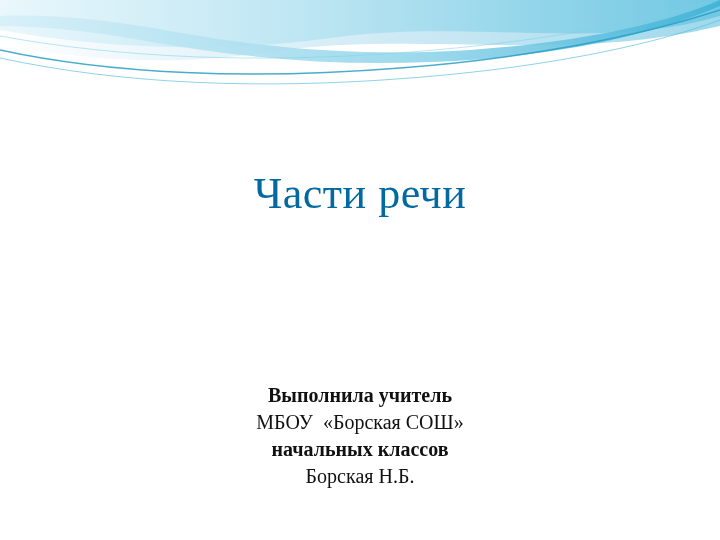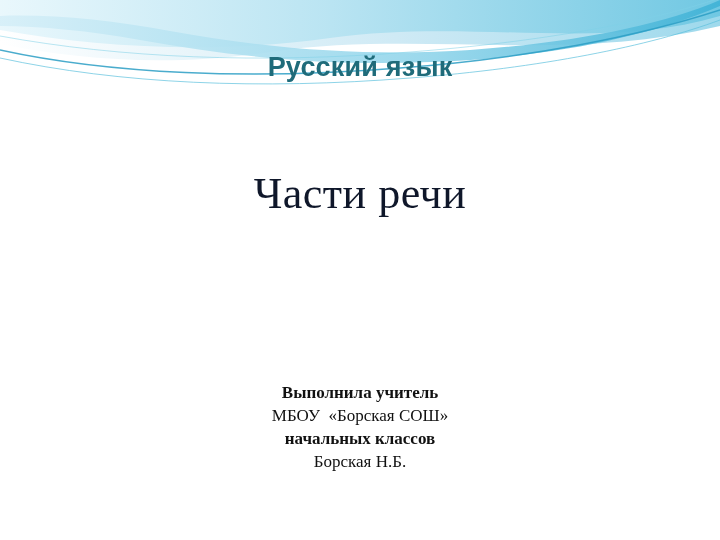--- a/index.html
+++ b/index.html
@@ -49,32 +49,32 @@
   }
 
   .subtitle {
     position: absolute;
     top: 168px;
     left: 0;
     width: 720px;
     text-align: center;
     font-family: "Liberation Serif", serif;
     font-size: 44px;
-    color: #0f172a;
+    color: #0369a1;
     letter-spacing: 0.5px;
   }
 
   .author-block {
     position: absolute;
     top: 382px;
     left: 0;
     width: 720px;
     text-align: center;
     font-family: "Liberation Serif", serif;
-    font-size: 17px;
+    font-size: 20px;
     line-height: 1.35;
     color: #111111;
   }
   .author-block .line {
     display: block;
     white-space: pre;
   }
   .author-block .line.bold {
     font-weight: bold;
   }
@@ -109,21 +109,20 @@
       <path d="M0,0 L720,0 L720,16 C600,52 470,18 330,38 C220,54 100,48 0,30 Z" fill="url(#g1)" opacity="0.95"></path>
 
       <path d="M720,6 C640,40 540,58 430,62 C330,66 240,58 140,40 C90,31 40,26 0,26 L0,16 C50,14 110,20 170,31 C280,51 380,56 470,50 C570,43 660,26 720,0 Z" fill="url(#g2)" opacity="0.9"></path>
 
       <path d="M0,50 C110,74 250,80 400,68 C530,58 640,36 720,10" fill="none" stroke="#2a9ec4" stroke-width="1.4" opacity="0.85"></path>
       <path d="M0,58 C120,84 260,90 410,78 C540,68 650,46 720,20" fill="none" stroke="#5cc0dd" stroke-width="1" opacity="0.7"></path>
       <path d="M0,36 C120,58 260,64 410,52 C540,42 650,22 720,-2" fill="none" stroke="#7fd0e6" stroke-width="0.9" opacity="0.6"></path>
     </svg>
   </div>
 
-  <div class="title">Русский язык</div>
 
   <div class="subtitle">Части речи</div>
 
   <div class="author-block">
     <span class="line bold">Выполнила учитель</span>
     <span class="line">МБОУ  «Борская СОШ»</span>
     <span class="line bold">начальных классов</span>
     <span class="line">Борская Н.Б.</span>
   </div>
 

